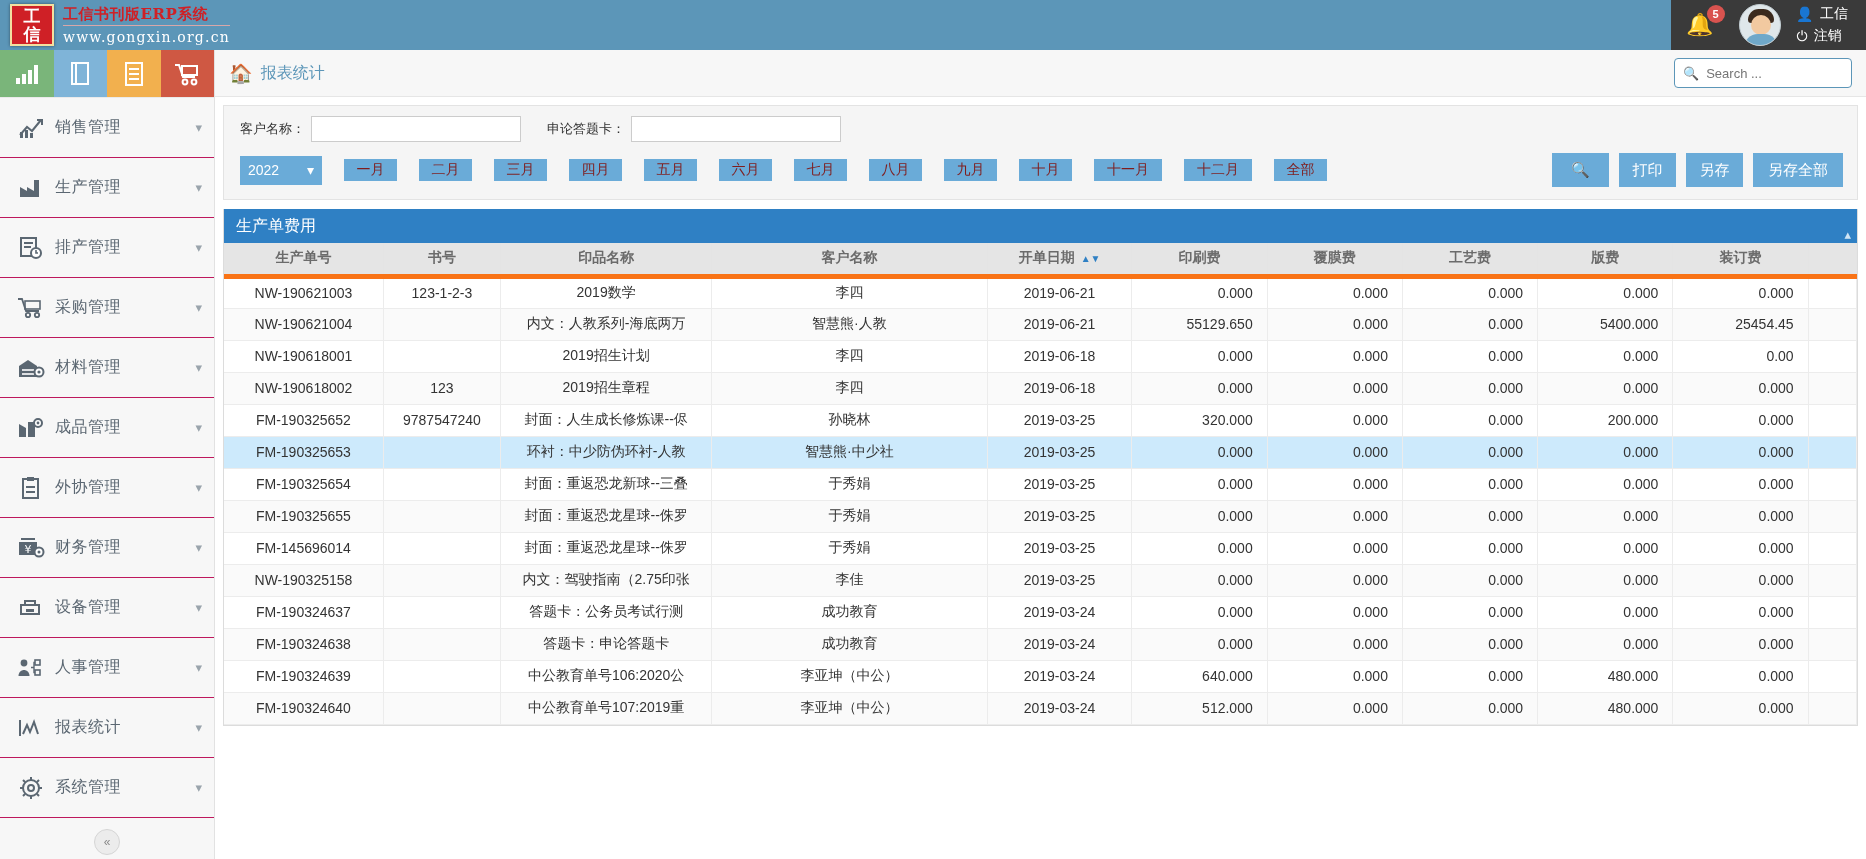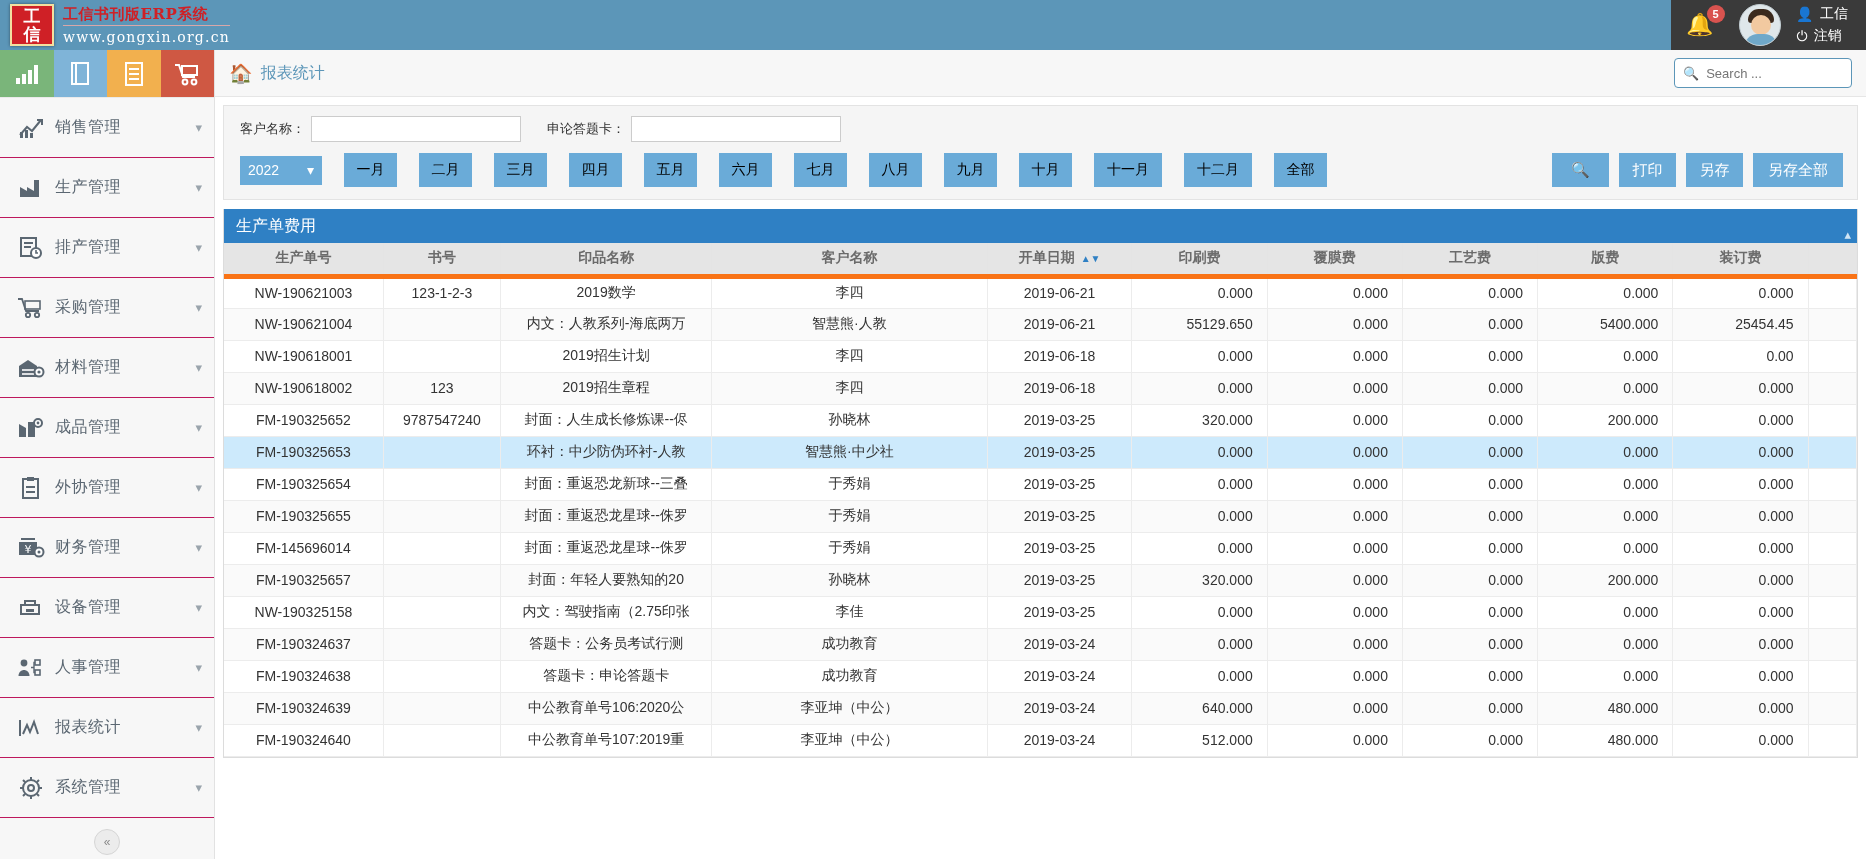--- a/index.html
+++ b/index.html
@@ -135,21 +135,21 @@
 
   .filter-row2 {
     display: flex; align-items: center; gap: 22px; margin-top: 11px; padding-left: 8px;
   }
   .yearsel {
     height: 29px; min-width: 82px; background: #6aabd8; color: #fff;
     border: none; font-size: 14px; display: flex; align-items: center;
     justify-content: space-between; padding: 0 8px; gap: 10px; cursor: pointer;
   }
   .mbtn {
-    height: 34px; min-width: 53px; background: #6aabd8; color: #000000;
+    height: 22px; min-width: 53px; background: #6aabd8; color: #7f1d1d;
     border: none; font-size: 14px; display: flex; align-items: center;
     justify-content: center; padding: 0 11px; cursor: pointer;
   }
   .mbtn.wide { min-width: 68px; }
   .action-group { margin-left: auto; display: flex; gap: 10px; padding-right: 6px; }
   .abtn {
     height: 34px; min-width: 57px; background: #6aabd8; color: #fff; border: none;
     font-size: 15px; display: flex; align-items: center; justify-content: center;
     padding: 0 12px; cursor: pointer;
   }
@@ -610,33 +610,20 @@
             <td class="c-cust">于秀娟</td>
             <td class="c-date">2019-03-25</td>
             <td class="c-fee num">0.000</td>
             <td class="c-fee num">0.000</td>
             <td class="c-fee num">0.000</td>
             <td class="c-fee num">0.000</td>
             <td class="c-fee num">0.000</td>
             <td class="c-tail"></td>
           </tr>
           <tr>
-            <td class="c-no">FM-190325657</td>
-            <td class="c-isbn"></td>
-            <td class="c-name">封面：年轻人要熟知的20</td>
-            <td class="c-cust">孙晓林</td>
-            <td class="c-date">2019-03-25</td>
-            <td class="c-fee num">320.000</td>
-            <td class="c-fee num">0.000</td>
-            <td class="c-fee num">0.000</td>
-            <td class="c-fee num">200.000</td>
-            <td class="c-fee num">0.000</td>
-            <td class="c-tail"></td>
-          </tr>
-          <tr>
             <td class="c-no">NW-190325158</td>
             <td class="c-isbn"></td>
             <td class="c-name">内文：驾驶指南（2.75印张</td>
             <td class="c-cust">李佳</td>
             <td class="c-date">2019-03-25</td>
             <td class="c-fee num">0.000</td>
             <td class="c-fee num">0.000</td>
             <td class="c-fee num">0.000</td>
             <td class="c-fee num">0.000</td>
             <td class="c-fee num">0.000</td>

